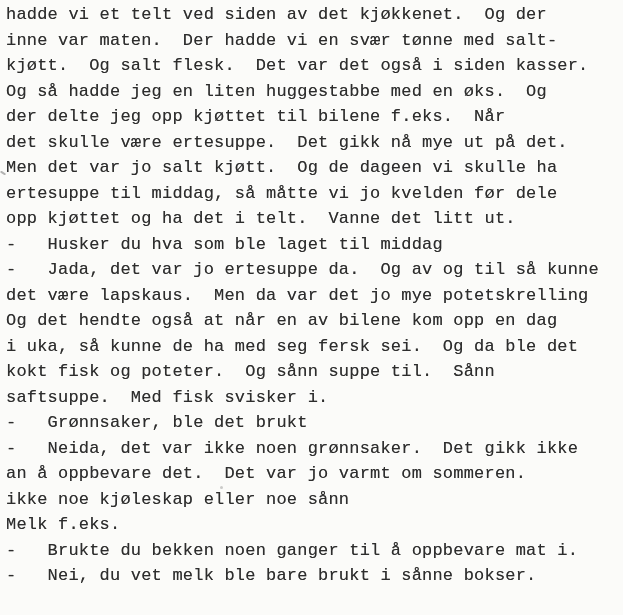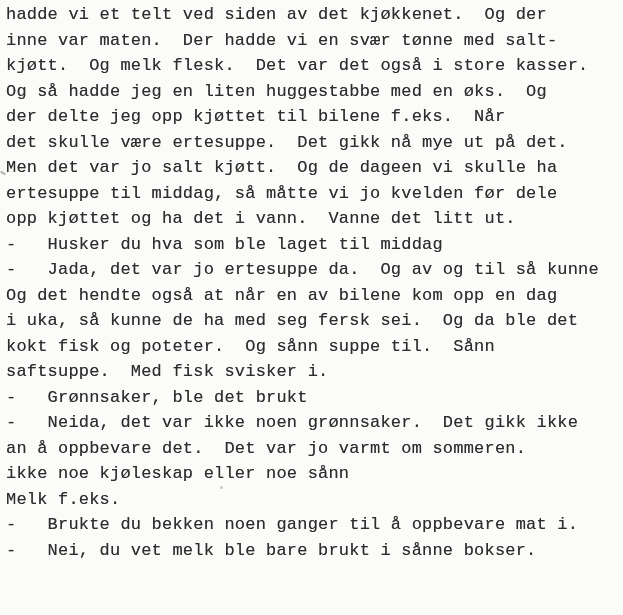--- a/index.html
+++ b/index.html
@@ -55,29 +55,30 @@
     opacity: 0.3;
   }
 </style>
 </head>
 <body>
 
 <div class="page">
   <div class="text-block">
       <div class="line">hadde vi et telt ved siden av det kjøkkenet.  Og der</div>
       <div class="line">inne var maten.  Der hadde vi en svær tønne med salt-</div>
-      <div class="line">kjøtt.  Og melk flesk.  Det var det også i store kasser.</div>
+      <div class="line">kjøtt.  Og salt flesk.  Det var det også i siden kasser.</div>
       <div class="line">Og så hadde jeg en liten huggestabbe med en øks.  Og</div>
       <div class="line">der delte jeg opp kjøttet til bilene f.eks.  Når</div>
       <div class="line">det skulle være ertesuppe.  Det gikk nå mye ut på det.</div>
       <div class="line">Men det var jo salt kjøtt.  Og de dageen vi skulle ha</div>
       <div class="line">ertesuppe til middag, så måtte vi jo kvelden før dele</div>
-      <div class="line">opp kjøttet og ha det i vann.  Vanne det litt ut.</div>
+      <div class="line">opp kjøttet og ha det i telt.  Vanne det litt ut.</div>
       <div class="line">-   Husker du hva som ble laget til middag</div>
       <div class="line">-   Jada, det var jo ertesuppe da.  Og av og til så kunne</div>
+      <div class="line">det være lapskaus.  Men da var det jo mye potetskrelling</div>
       <div class="line">Og det hendte også at når en av bilene kom opp en dag</div>
       <div class="line">i uka, så kunne de ha med seg fersk sei.  Og da ble det</div>
       <div class="line">kokt fisk og poteter.  Og sånn suppe til.  Sånn</div>
       <div class="line">saftsuppe.  Med fisk svisker i.</div>
       <div class="line">-   Grønnsaker, ble det brukt</div>
       <div class="line">-   Neida, det var ikke noen grønnsaker.  Det gikk ikke</div>
       <div class="line">an å oppbevare det.  Det var jo varmt om sommeren.</div>
       <div class="line">ikke noe kjøleskap eller noe sånn</div>
       <div class="line">Melk f.eks.</div>
       <div class="line">-   Brukte du bekken noen ganger til å oppbevare mat i.</div>

